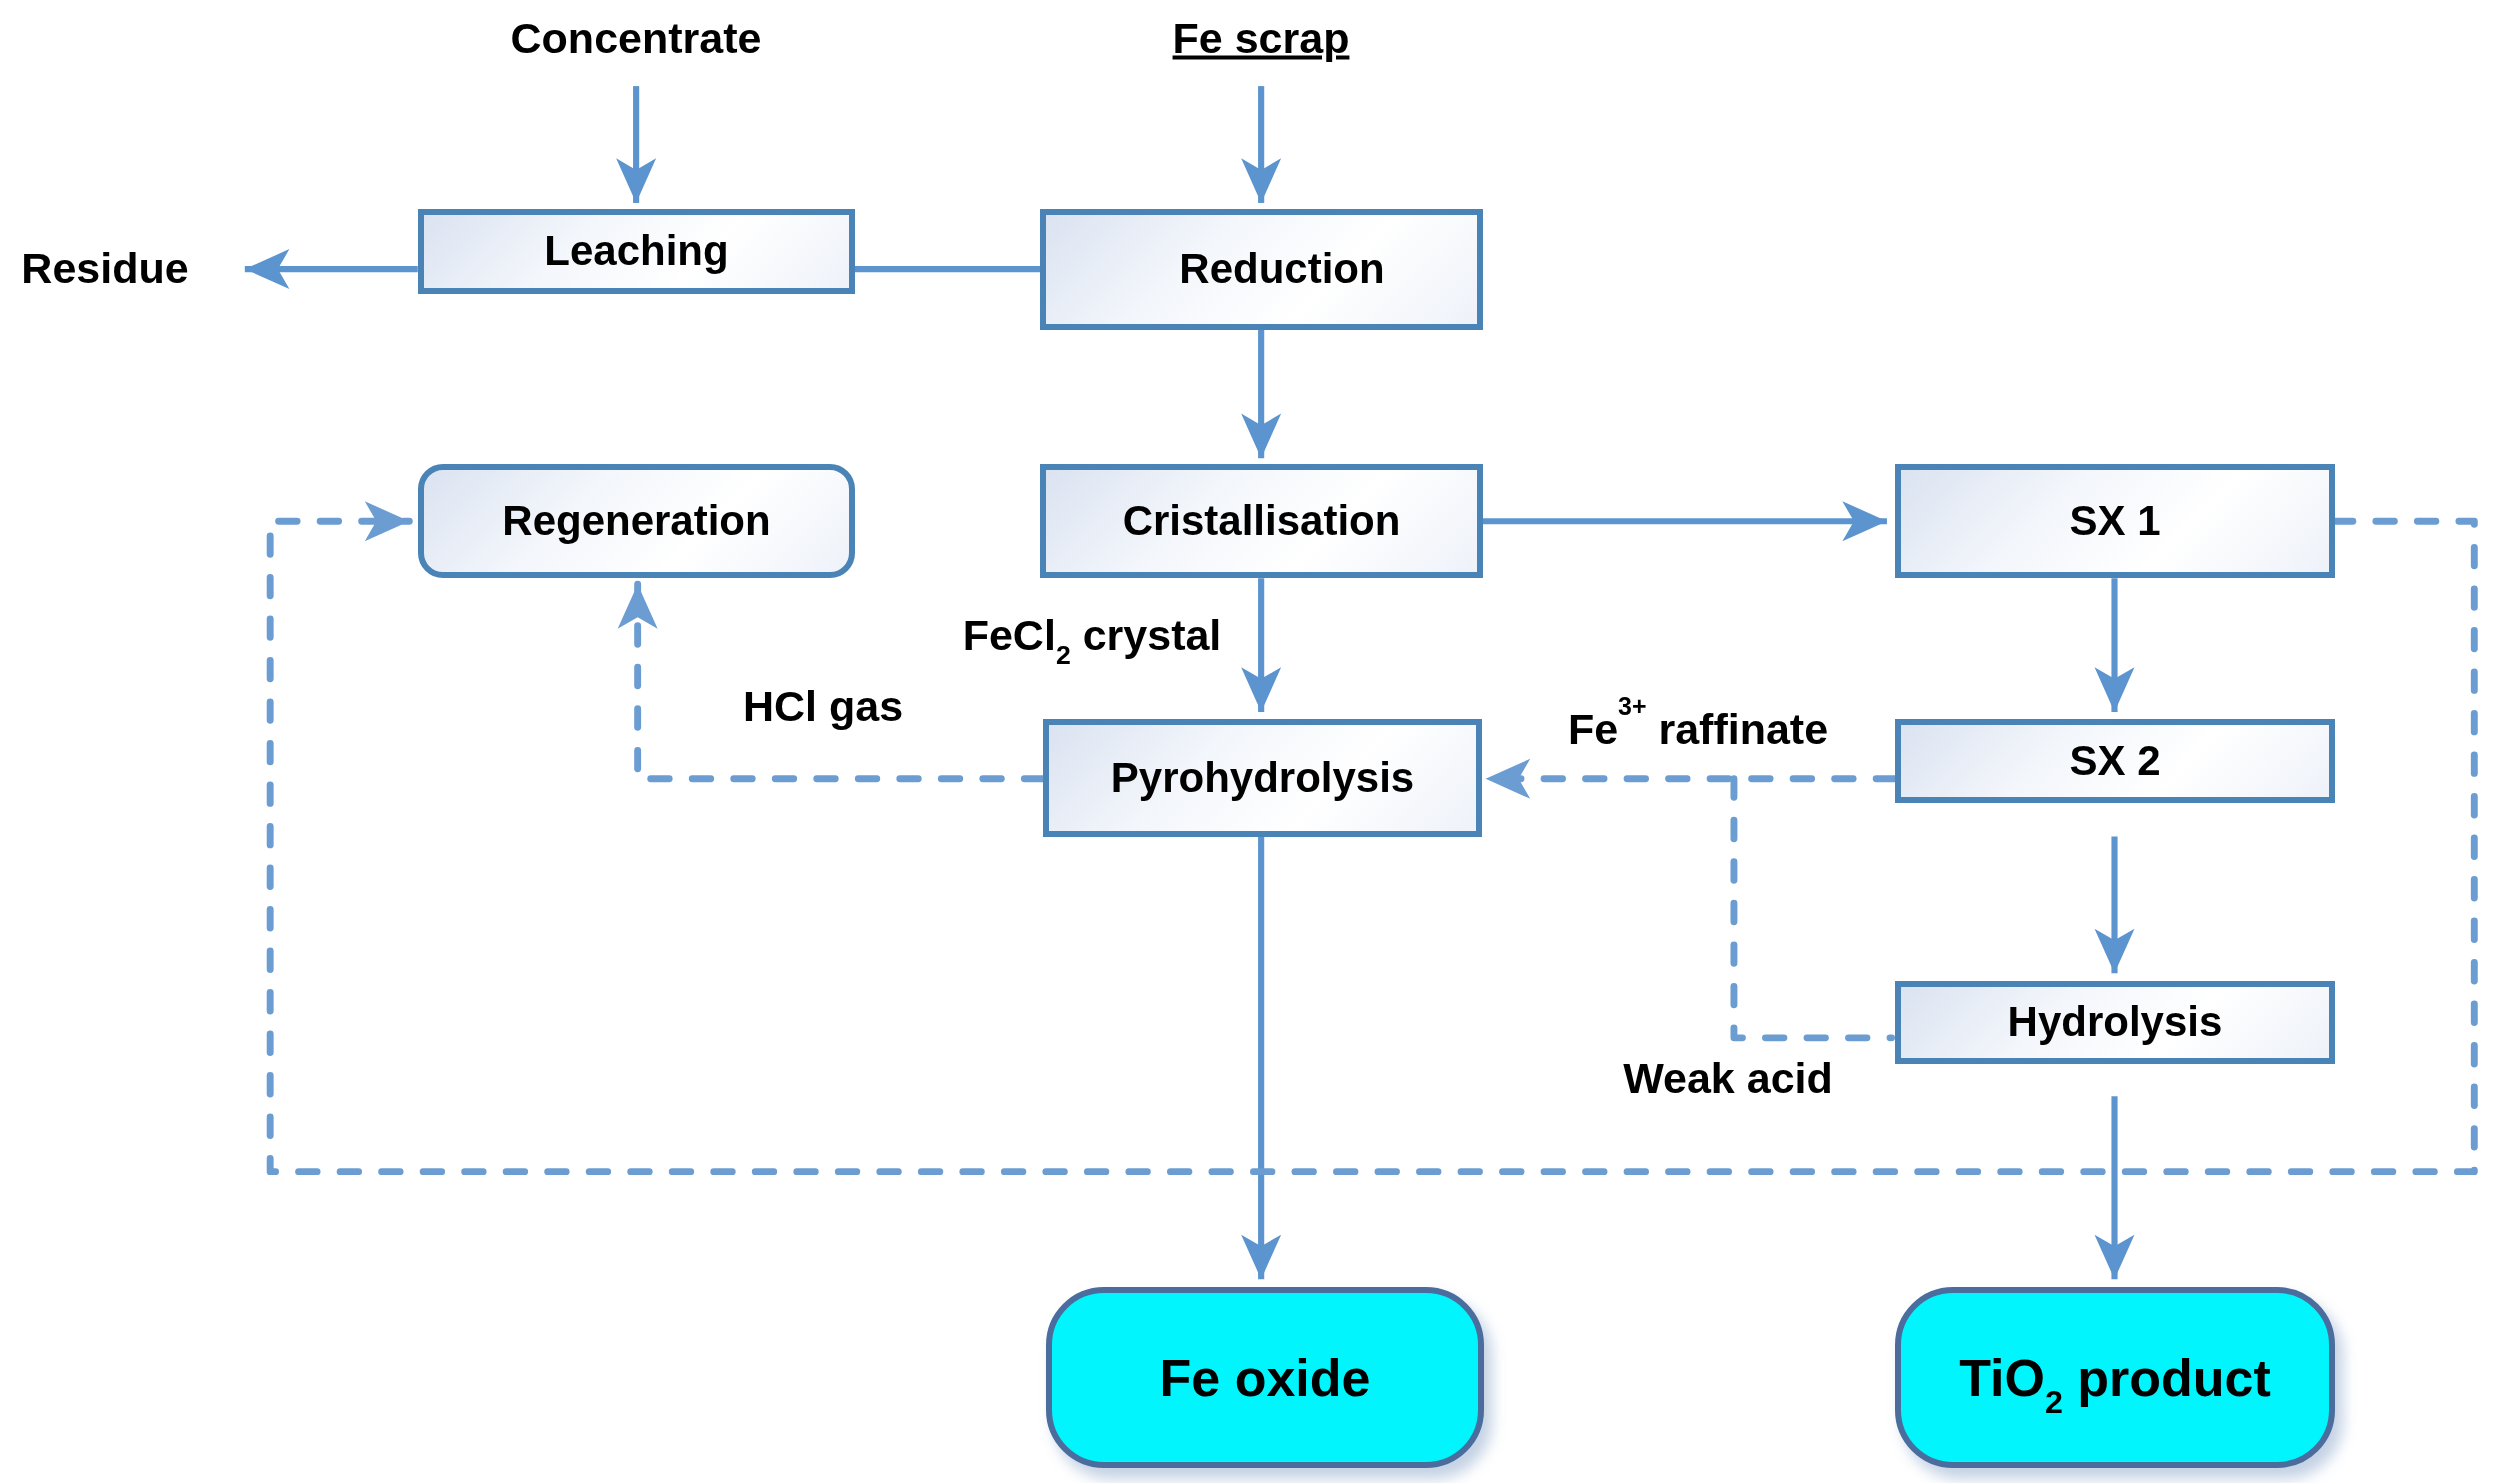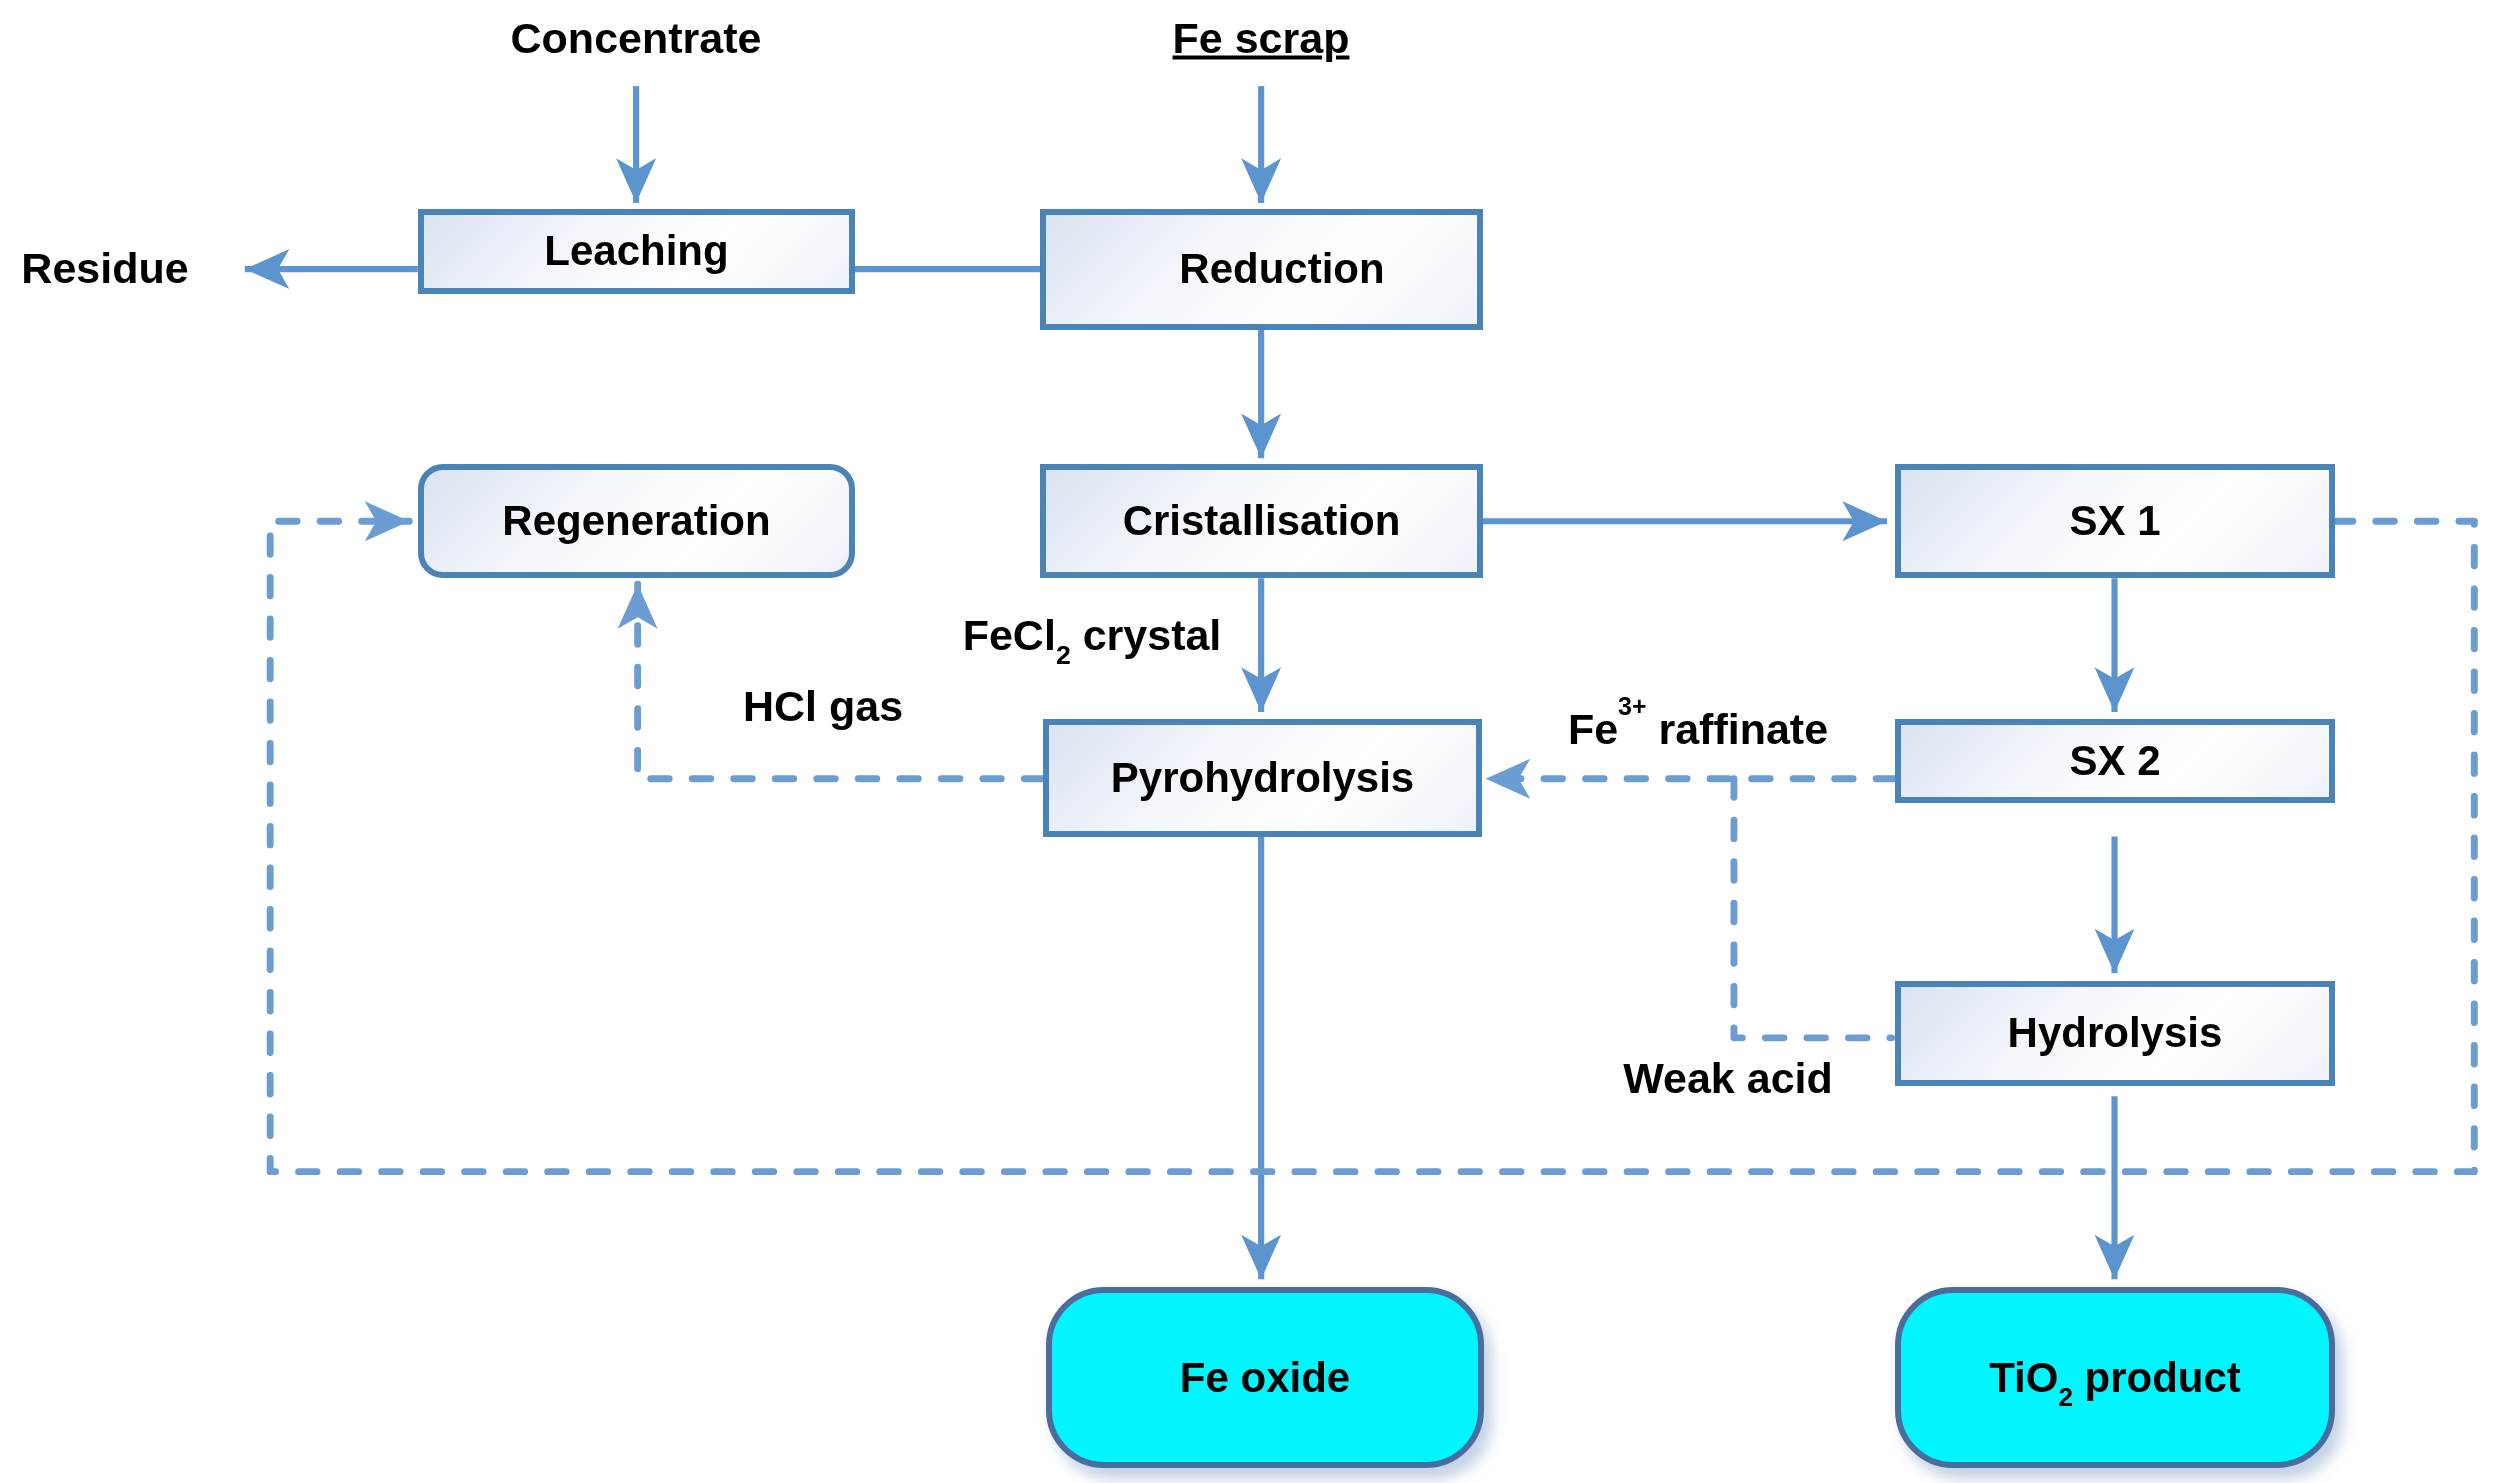--- a/index.html
+++ b/index.html
@@ -26,21 +26,21 @@
         border:6.2px solid var(--box-border);
         background:linear-gradient(135deg,#dbe3f1 0%,#f3f6fb 35%,#ffffff 65%,#eef2f9 100%);
         display:flex;align-items:center;justify-content:center;
         font-weight:bold;font-size:42px;line-height:1.3;text-align:center;}
   .terminal{position:absolute;box-sizing:border-box;
         border:6.2px solid var(--terminal-border);
         background:var(--terminal-fill);
         border-radius:58px;
         box-shadow:7.7px 10.8px 14px rgba(125,155,195,.45);
         display:flex;align-items:center;justify-content:center;
-        font-weight:bold;font-size:42px;text-align:center;}
+        font-weight:bold;font-size:52px;text-align:center;}
   .flabel{position:absolute;transform:translate(-50%,-50%);
         font-weight:bold;font-size:43px;white-space:nowrap;text-align:center;}
   sub.chem{font-size:.62em;position:relative;bottom:-.18em;line-height:0;}
   sup.chem{font-size:.58em;position:relative;top:-.55em;line-height:0;}
   .kp{white-space:pre;}
 </style>
 </head>
 <body>
 
 <div id="diagram">
@@ -96,21 +96,21 @@
   <div class="node" style="left:1043px;top:719px;width:439px;height:118px;">
     <span>
       <span style="display:block">Pyrohydrolysis</span>
     </span>
   </div>
 
   <div class="node" style="left:1895px;top:719px;width:440px;height:84px;">
     <span>SX 2</span>
   </div>
 
-  <div class="node" style="left:1895px;top:981px;width:440px;height:105px;">
+  <div class="node" style="left:1895px;top:981px;width:440px;height:83px;">
     <span>Hydrolysis</span>
   </div>
 
   <div class="terminal" style="left:1046px;top:1287px;width:438px;height:181px;">
     <span>Fe oxide</span>
   </div>
 
   <div class="terminal" style="left:1895px;top:1287px;width:440px;height:181px;">
     <span>
       <span class="kp">TiO</span><sub class="chem">2</sub><span class="kp"> product</span>

